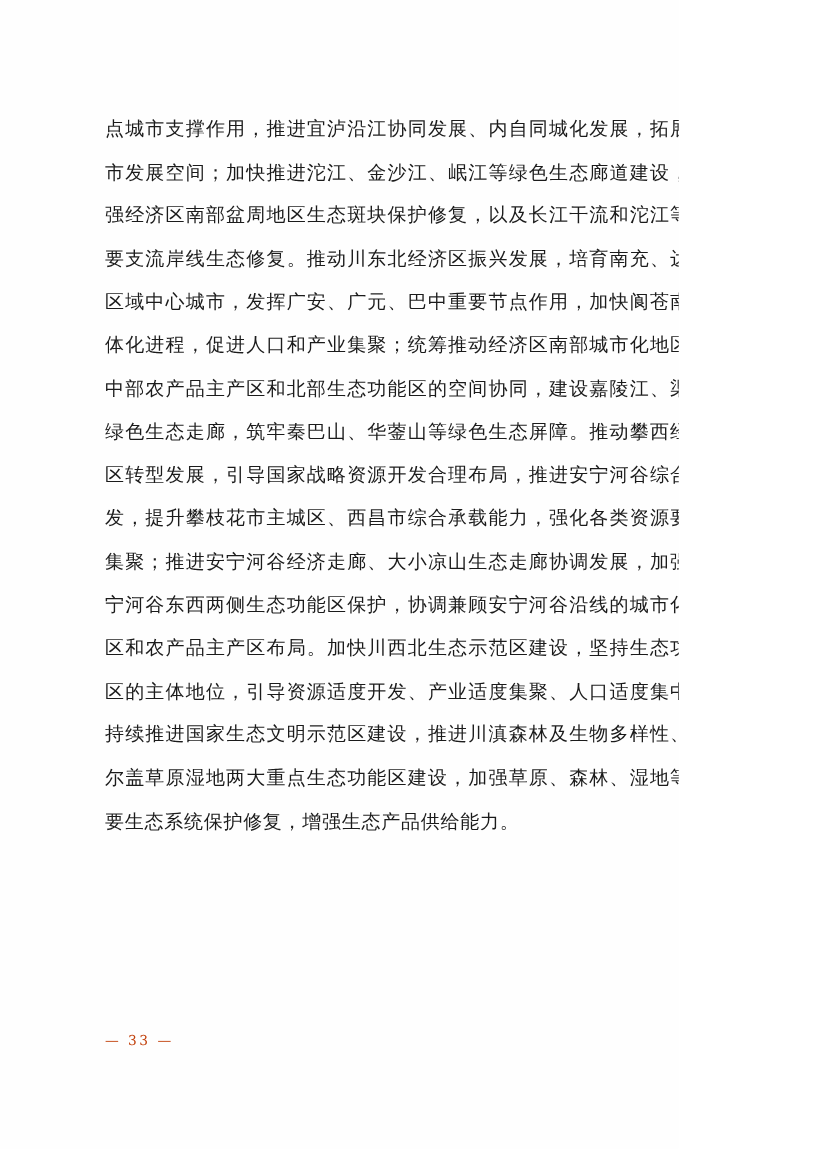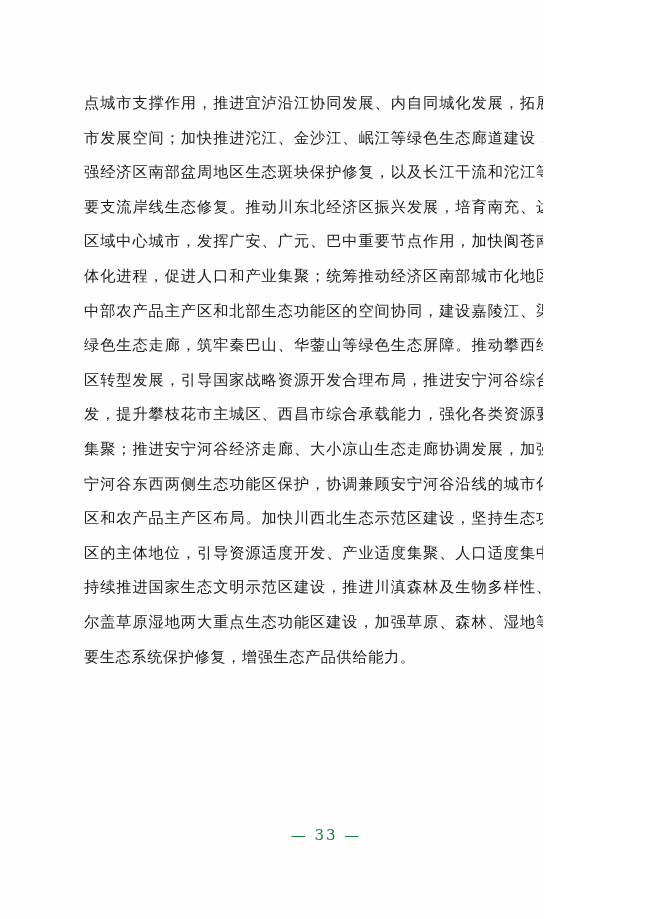--- a/index.html
+++ b/index.html
@@ -36,24 +36,24 @@
     margin-top: 2px;
   }
   .para.indent {
     text-indent: 2em;
   }
   .footer {
     position: absolute;
     left: 84px;
     top: 826px;
     width: 484px;
-    text-align: center;
-    font-size: 15px;
+    text-align: left;
+    font-size: 11px;
     letter-spacing: 2px;
-    color: #15803d;
+    color: #c2410c;
     font-family: "DejaVu Serif", serif;
   }
 </style>
 </head>
 <body>
 
 <div class="page">
 
   <div class="body-area">
     <p class="para">点城市支撑作用，推进宜泸沿江协同发展、内自同城化发展，拓展城市发展空间；加快推进沱江、金沙江、岷江等绿色生态廊道建设，加强经济区南部盆周地区生态斑块保护修复，以及长江干流和沱江等重要支流岸线生态修复。推动川东北经济区振兴发展，培育南充、达州区域中心城市，发挥广安、广元、巴中重要节点作用，加快阆苍南一体化进程，促进人口和产业集聚；统筹推动经济区南部城市化地区、中部农产品主产区和北部生态功能区的空间协同，建设嘉陵江、渠江绿色生态走廊，筑牢秦巴山、华蓥山等绿色生态屏障。推动攀西经济区转型发展，引导国家战略资源开发合理布局，推进安宁河谷综合开发，提升攀枝花市主城区、西昌市综合承载能力，强化各类资源要素集聚；推进安宁河谷经济走廊、大小凉山生态走廊协调发展，加强安宁河谷东西两侧生态功能区保护，协调兼顾安宁河谷沿线的城市化地区和农产品主产区布局。加快川西北生态示范区建设，坚持生态功能区的主体地位，引导资源适度开发、产业适度集聚、人口适度集中；持续推进国家生态文明示范区建设，推进川滇森林及生物多样性、若尔盖草原湿地两大重点生态功能区建设，加强草原、森林、湿地等重要生态系统保护修复，增强生态产品供给能力。</p>

